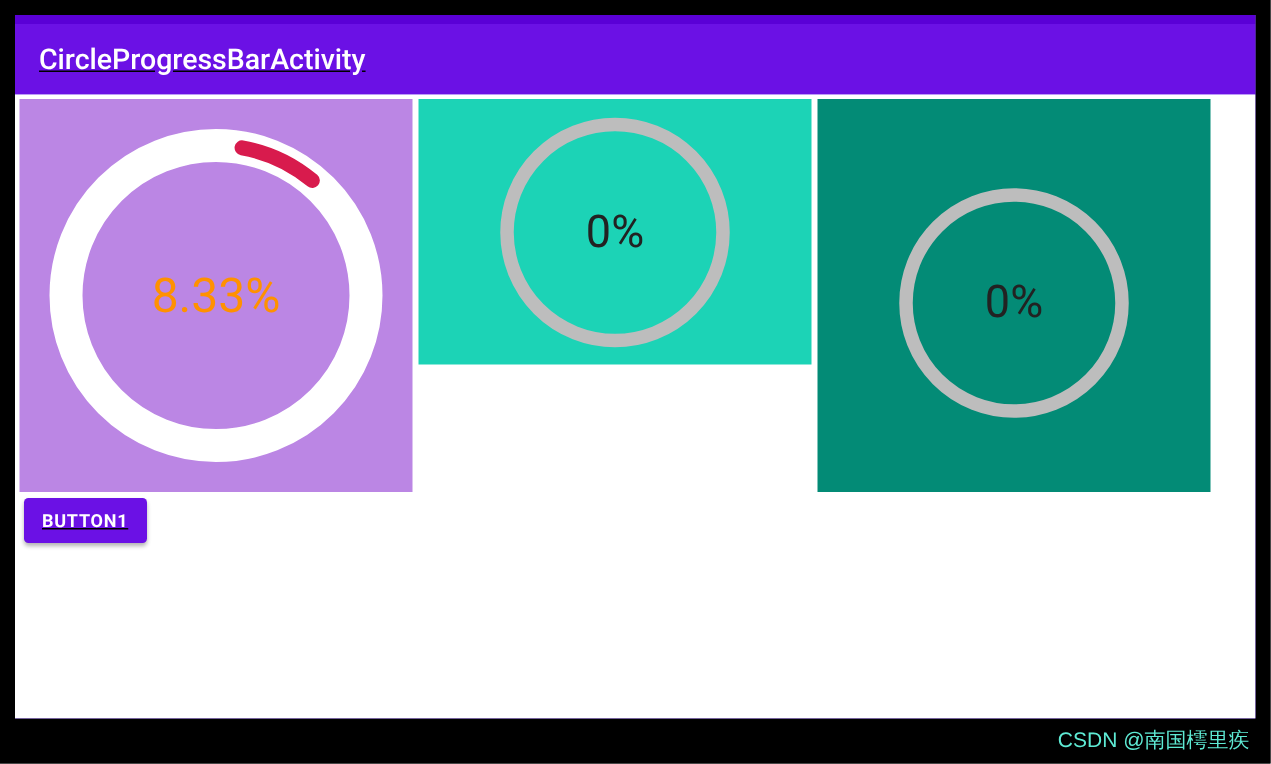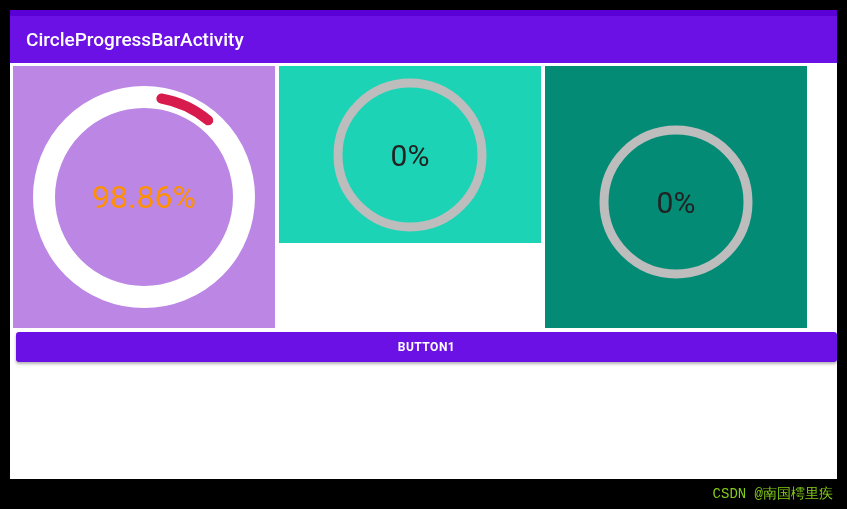--- a/index.html
+++ b/index.html
@@ -11,20 +11,21 @@
     background: #000;
     padding: 10px 10px 30px 10px;
   }
   .screen {
     width: 100%;
     height: 100%;
     background: #8b5cf6;
     display: flex;
     flex-direction: column;
     overflow: hidden;
+    text-decoration: underline;
   }
   .status-bar {
     height: 6px;
     background: #5a00d6;
   }
   .app-bar {
     background: #6b11e5;
     color: #fff;
     font-size: 19px;
     font-weight: 500;
@@ -78,63 +79,62 @@
     transform: translate(-50%, -50%);
     font-weight: 400;
   }
   .txt1 { color: #ff9100; font-size: 32px; }
   .txt2 { color: #222; font-size: 30px; }
   .txt3 { color: #222; font-size: 30px; }
   .button-row {
     display: flex;
     gap: 4px;
     padding: 4px 0 0 6px;
-    flex-direction: column;
   }
   .btn {
     background: #6b11e5;
     color: #fff;
     border: none;
     font-size: 12px;
     font-weight: 700;
     letter-spacing: 0.5px;
     padding: 8px 12px;
     border-radius: 3px;
     box-shadow: 0 2px 3px rgba(0,0,0,0.3);
     cursor: pointer;
     font-family: inherit;
   }
   .watermark {
     position: absolute;
     right: 14px;
     bottom: 6px;
-    color: #84cc16;
+    color: #5eead4;
     font-size: 14px;
-    font-family: Liberation Mono, monospace;
+    font-family: Liberation Sans, sans-serif;
   }
 </style>
 </head>
 <body>
 
 <div class="device">
   <div class="screen">
     <div class="status-bar"></div>
     <div class="app-bar">
       <span>CircleProgressBarActivity</span>
     </div>
     <div class="content">
       <div class="progress-row">
 
         <div class="card1">
           <div class="circle1-wrap">
             <svg width="230" height="230" viewBox="0 0 230 230">
               <circle cx="115" cy="115" r="100" fill="none" stroke="#ffffff" stroke-width="22"></circle>
               <circle cx="115" cy="115" r="100" fill="none" stroke="#d81b4d" stroke-width="10" stroke-linecap="round" stroke-dasharray="52.3 576" transform="rotate(-80 115 115)"></circle>
             </svg>
-            <span class="center-text txt1">98.86%</span>
+            <span class="center-text txt1">8.33%</span>
           </div>
         </div>
 
         <div class="card2">
           <div class="circle2-wrap">
             <svg width="160" height="160" viewBox="0 0 160 160">
               <circle cx="80" cy="80" r="72" fill="none" stroke="#bdbdbd" stroke-width="9"></circle>
             </svg>
             <span class="center-text txt2">0%</span>
           </div>

